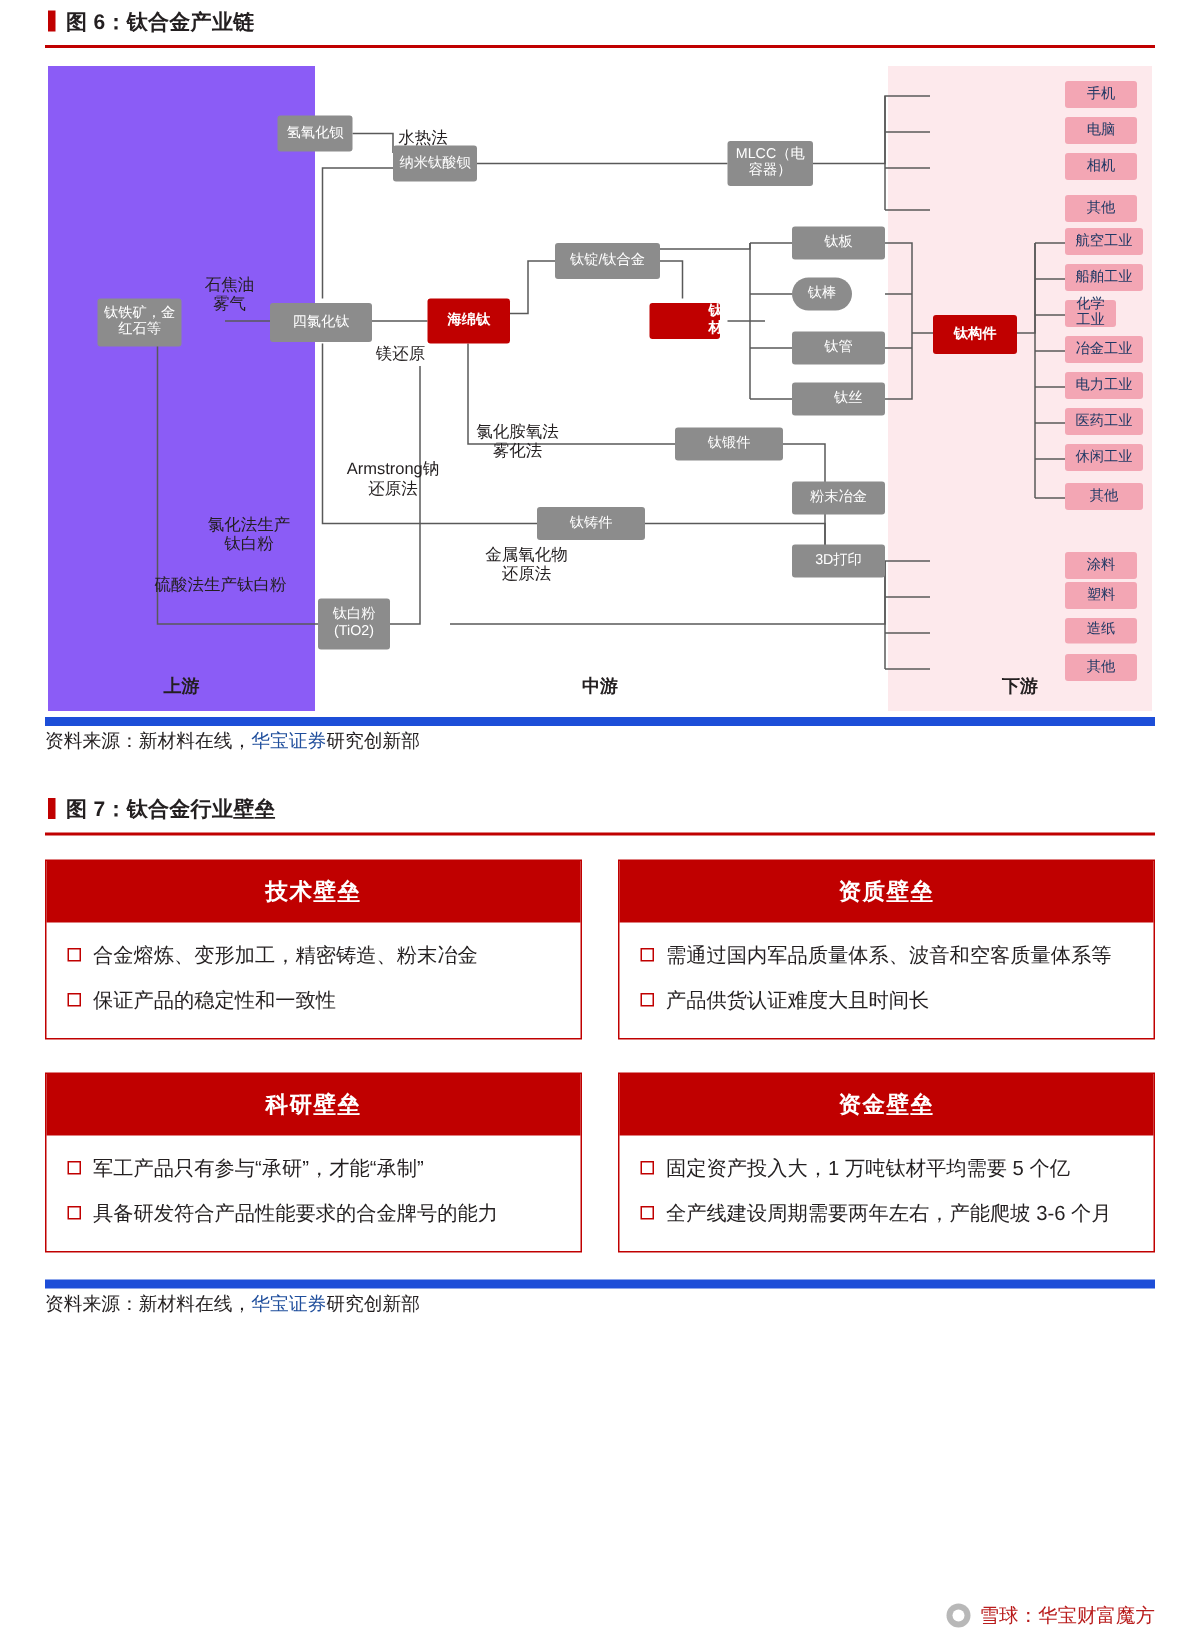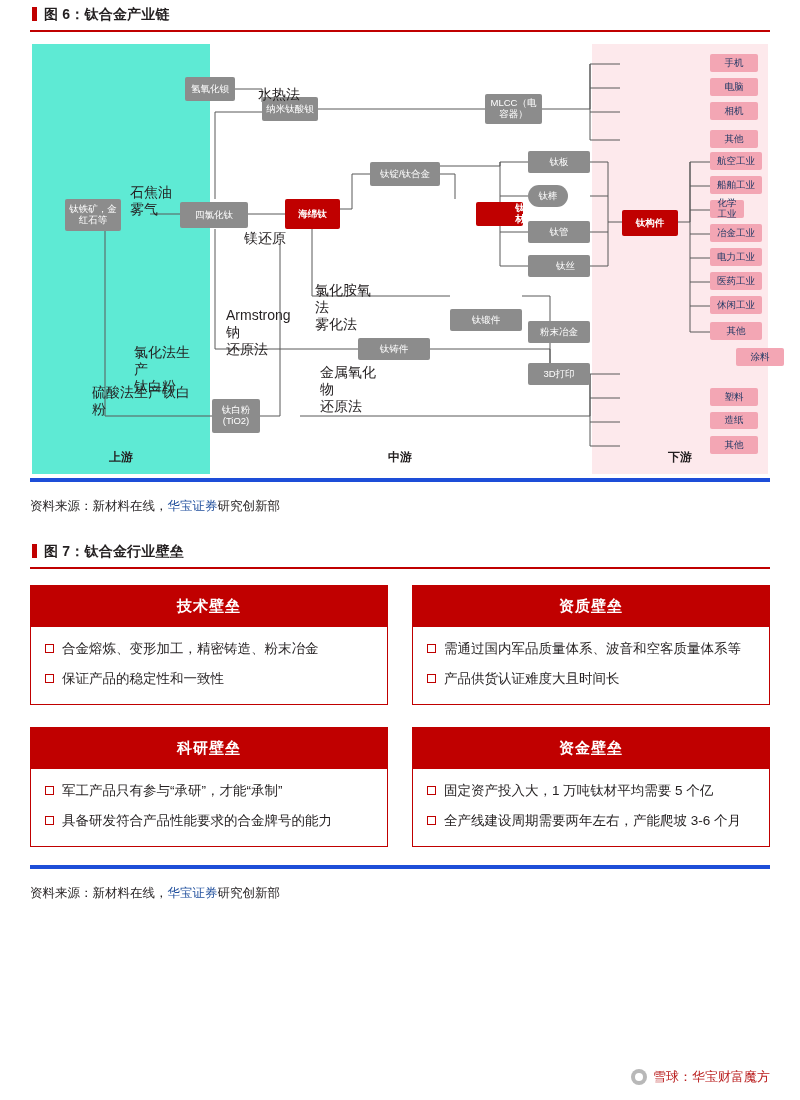--- a/index.html
+++ b/index.html
@@ -16,49 +16,49 @@
   .fig-caption {
     font-size: 14px; font-weight: bold; color: #231f20;
     padding: 6px 0 6px 2px;
     border-bottom: 2px solid #c00000;
     letter-spacing: .2px;
   }
   .fig-caption .marker { display:inline-block; width:5px; height:14px; background:#c00000; vertical-align:-2px; margin-right:7px; }
 
   .source-line {
     font-size: 12.5px; color: #231f20;
-    border-top: 4px solid #1d4ed8;
-    padding-top: 16px; margin-top: 4px;
+    border-top: 6px solid #1d4ed8;
+    padding-top: 2px; margin-top: 4px;
   }
   .source-line .blue { color: #1f4e9c; }
 
   
   .chain-wrap { position: relative; height: 430px; margin-top: 12px; }
   .band { position: absolute; top: 0; bottom: 0; }
-  .band-up { left: 2px; width: 178px; background: #5eead4; }
+  .band-up { left: 2px; width: 178px; background: #8b5cf6; }
   .band-down { right: 2px; width: 176px; background: #fde9ec; }
   .band-label {
     position: absolute; bottom: 8px; width: 100%;
     text-align: center; font-size: 12px; font-weight: bold; color: #231f20;
   }
   .chain-svg { position: absolute; inset: 0; }
 
   .node {
     position: absolute;
     display: flex; align-items: center; justify-content: center;
     text-align: center;
     font-size: 9.5px; line-height: 1.15;
     color: #ffffff; background: #8c8c8c;
     border-radius: 2px; padding: 2px 3px;
   }
   .node.red { background: #c00000; font-weight: bold; }
   .node.pink { background: #f3a6b4; color: #1f3864; }
   .label {
-    position: absolute; font-size: 14px; color: #231f20; line-height: 1.2;
-    background: transparent;
+    position: absolute; font-size: 11px; color: #231f20; line-height: 1.2;
+    text-align: center; background: transparent;
   }
 
   
   .cards {
     display: grid; grid-template-columns: 1fr 1fr; gap: 22px 24px;
     margin-top: 16px;
   }
   .card { border: 1px solid #c00000; background: #fff; }
   .card-head {
     background: #c00000; color: #fff; font-size: 15px; font-weight: bold;
@@ -179,28 +179,28 @@
     <div class="node" style="left:155px;top:33px;width:50px;height:24px;">氢氧化钡</div>
     <div class="node" style="left:232px;top:53px;width:56px;height:24px;">纳米钛酸钡</div>
     <div class="node" style="left:455px;top:50px;width:57px;height:30px;white-space:pre-line;">MLCC（电
 容器）</div>
 
     <div class="node" style="left:35px;top:155px;width:56px;height:32px;white-space:pre-line;">钛铁矿，金
 红石等</div>
     <div class="node" style="left:150px;top:158px;width:68px;height:26px;">四氯化钛</div>
     <div class="node red" style="left:255px;top:155px;width:55px;height:30px;">海绵钛</div>
     <div class="node" style="left:340px;top:118px;width:70px;height:24px;">钛锭/钛合金</div>
-    <div class="node red" style="left:446px;top:158px;width:40px;height:24px;padding-left:44px;">钛材</div>
+    <div class="node red" style="left:403px;top:158px;width:40px;height:24px;padding-left:44px;">钛材</div>
 
     <div class="node" style="left:498px;top:107px;width:62px;height:22px;">钛板</div>
     <div class="node" style="left:498px;top:141px;width:40px;height:22px;border-radius:11px;">钛棒</div>
     <div class="node" style="left:498px;top:177px;width:62px;height:22px;">钛管</div>
     <div class="node" style="left:498px;top:211px;width:62px;height:22px;padding-left:16px;">钛丝</div>
 
-    <div class="node" style="left:420px;top:241px;width:72px;height:22px;margin-top:24px;">钛锻件</div>
+    <div class="node" style="left:420px;top:241px;width:72px;height:22px;">钛锻件</div>
     <div class="node" style="left:328px;top:294px;width:72px;height:22px;">钛铸件</div>
     <div class="node" style="left:498px;top:277px;width:62px;height:22px;">粉末冶金</div>
     <div class="node" style="left:498px;top:319px;width:62px;height:22px;">3D打印</div>
 
     <div class="node red" style="left:592px;top:166px;width:56px;height:26px;">钛构件</div>
     <div class="node" style="left:182px;top:355px;width:48px;height:34px;white-space:pre-line;">钛白粉
 (TiO2)</div>
 
     <div class="node pink" style="left:680px;top:10px;width:48px;height:18px;">手机</div>
     <div class="node pink" style="left:680px;top:34px;width:48px;height:18px;">电脑</div>
@@ -209,21 +209,21 @@
 
     <div class="node pink" style="left:680px;top:108px;width:52px;height:18px;">航空工业</div>
     <div class="node pink" style="left:680px;top:132px;width:52px;height:18px;">船舶工业</div>
     <div class="node pink" style="left:680px;top:156px;width:34px;height:18px;">化学工业</div>
     <div class="node pink" style="left:680px;top:180px;width:52px;height:18px;">冶金工业</div>
     <div class="node pink" style="left:680px;top:204px;width:52px;height:18px;">电力工业</div>
     <div class="node pink" style="left:680px;top:228px;width:52px;height:18px;">医药工业</div>
     <div class="node pink" style="left:680px;top:252px;width:52px;height:18px;">休闲工业</div>
     <div class="node pink" style="left:680px;top:278px;width:52px;height:18px;">其他</div>
 
-    <div class="node pink" style="left:680px;top:304px;width:48px;height:18px;margin-left:26px;">涂料</div>
+    <div class="node pink" style="left:680px;top:324px;width:48px;height:18px;">涂料</div>
     <div class="node pink" style="left:680px;top:344px;width:48px;height:18px;">塑料</div>
     <div class="node pink" style="left:680px;top:368px;width:48px;height:17px;">造纸</div>
     <div class="node pink" style="left:680px;top:392px;width:48px;height:18px;">其他</div>
 
     <div class="label" style="left:228px;top:42px;width:48px;">水热法</div>
     <div class="label" style="left:100px;top:140px;width:46px;white-space:pre-line;">石焦油
 雾气</div>
     <div class="label" style="left:214px;top:186px;width:46px;">镁还原</div>
     <div class="label" style="left:285px;top:238px;width:60px;white-space:pre-line;">氯化胺氧法
 雾化法</div>

